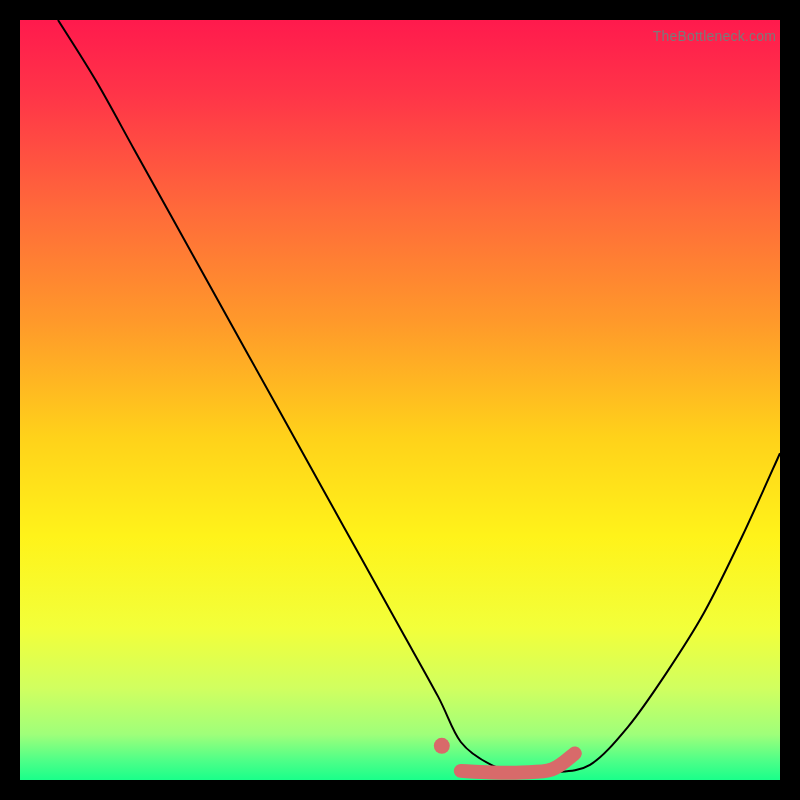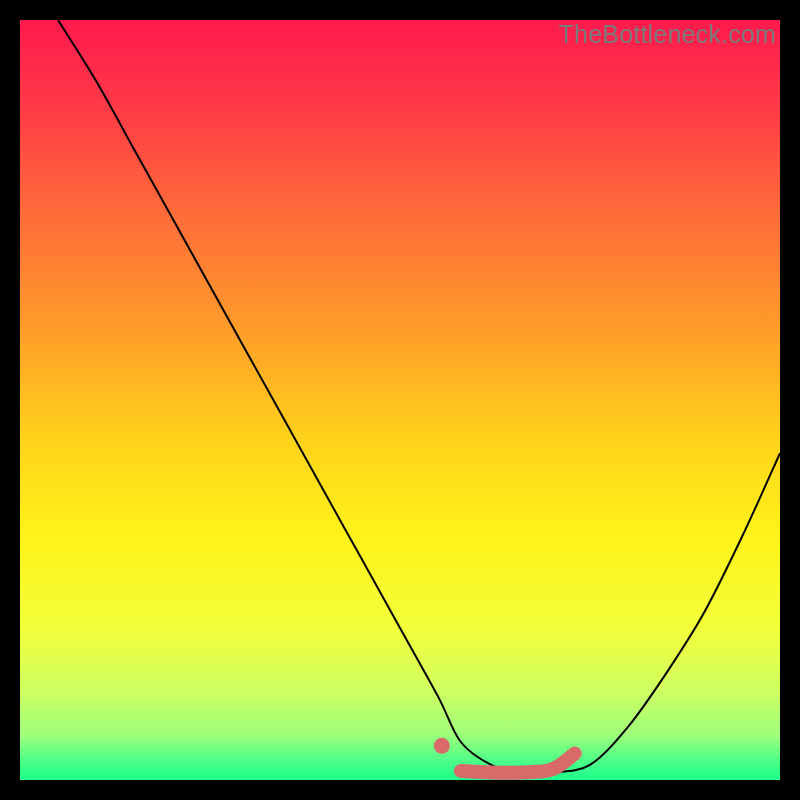--- a/index.html
+++ b/index.html
@@ -14,24 +14,24 @@
   }
   .gradient {
     position: absolute;
     left: 0;
     top: 0;
     width: 760px;
     height: 760px;
   }
   .watermark {
     position: absolute;
-    top: 0px;
+    top: 8px;
     right: 4px;
     font-family: Arial, Helvetica, sans-serif;
-    font-size: 25px;
+    font-size: 14px;
     color: #7a7a7a;
     letter-spacing: 0.2px;
   }
   svg.curve {
     position: absolute;
     left: 0;
     top: 0;
     width: 760px;
     height: 760px;
   }

